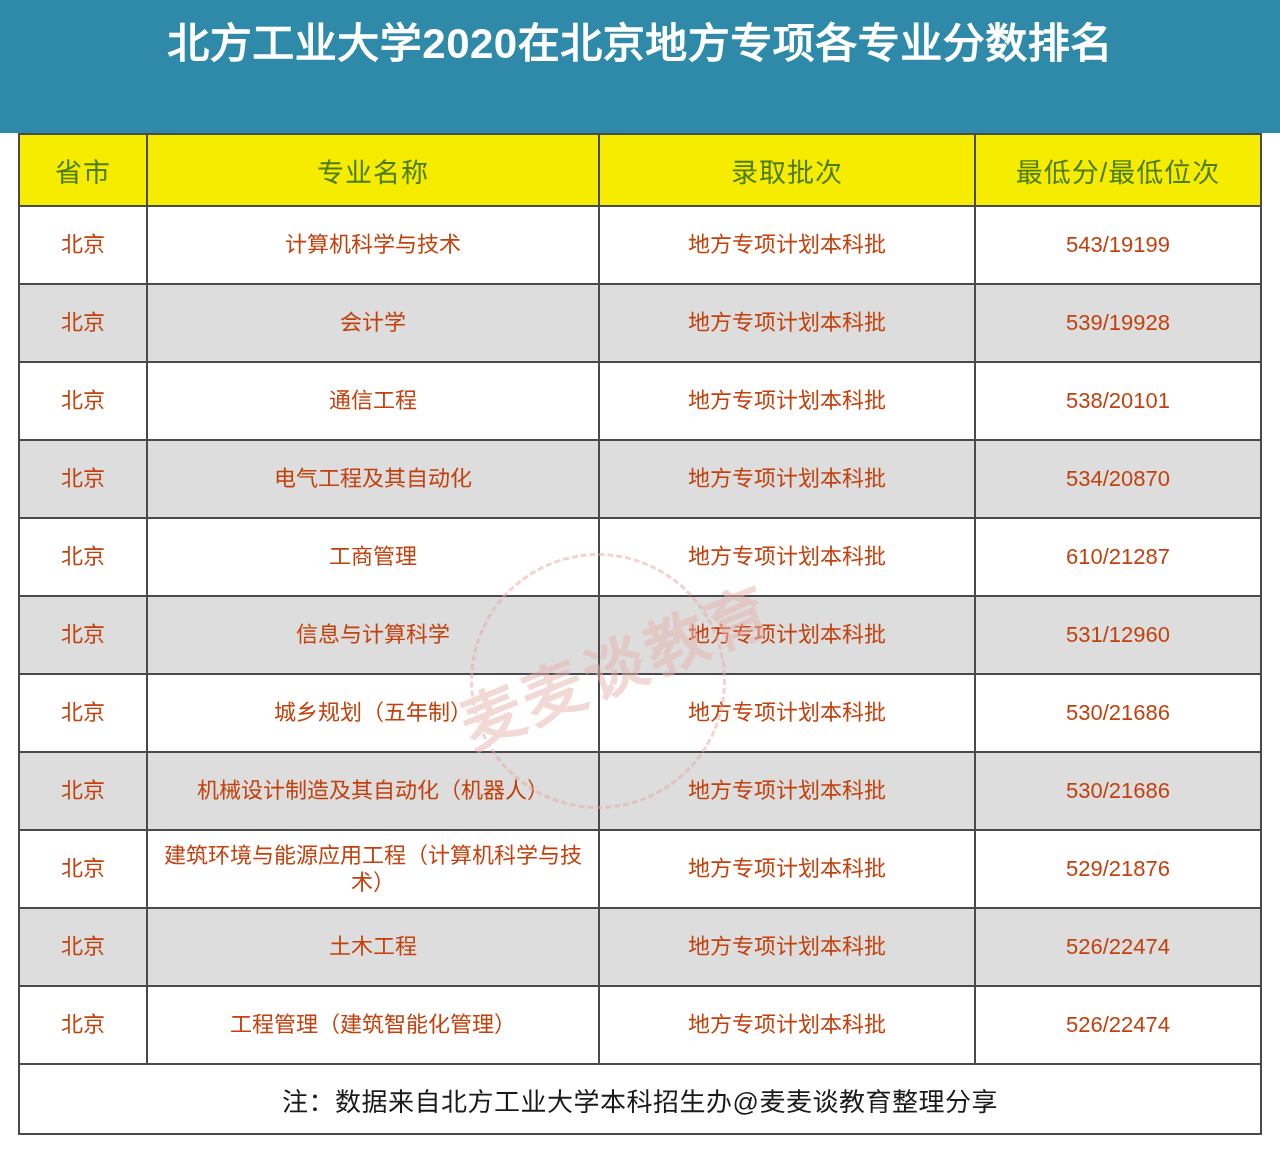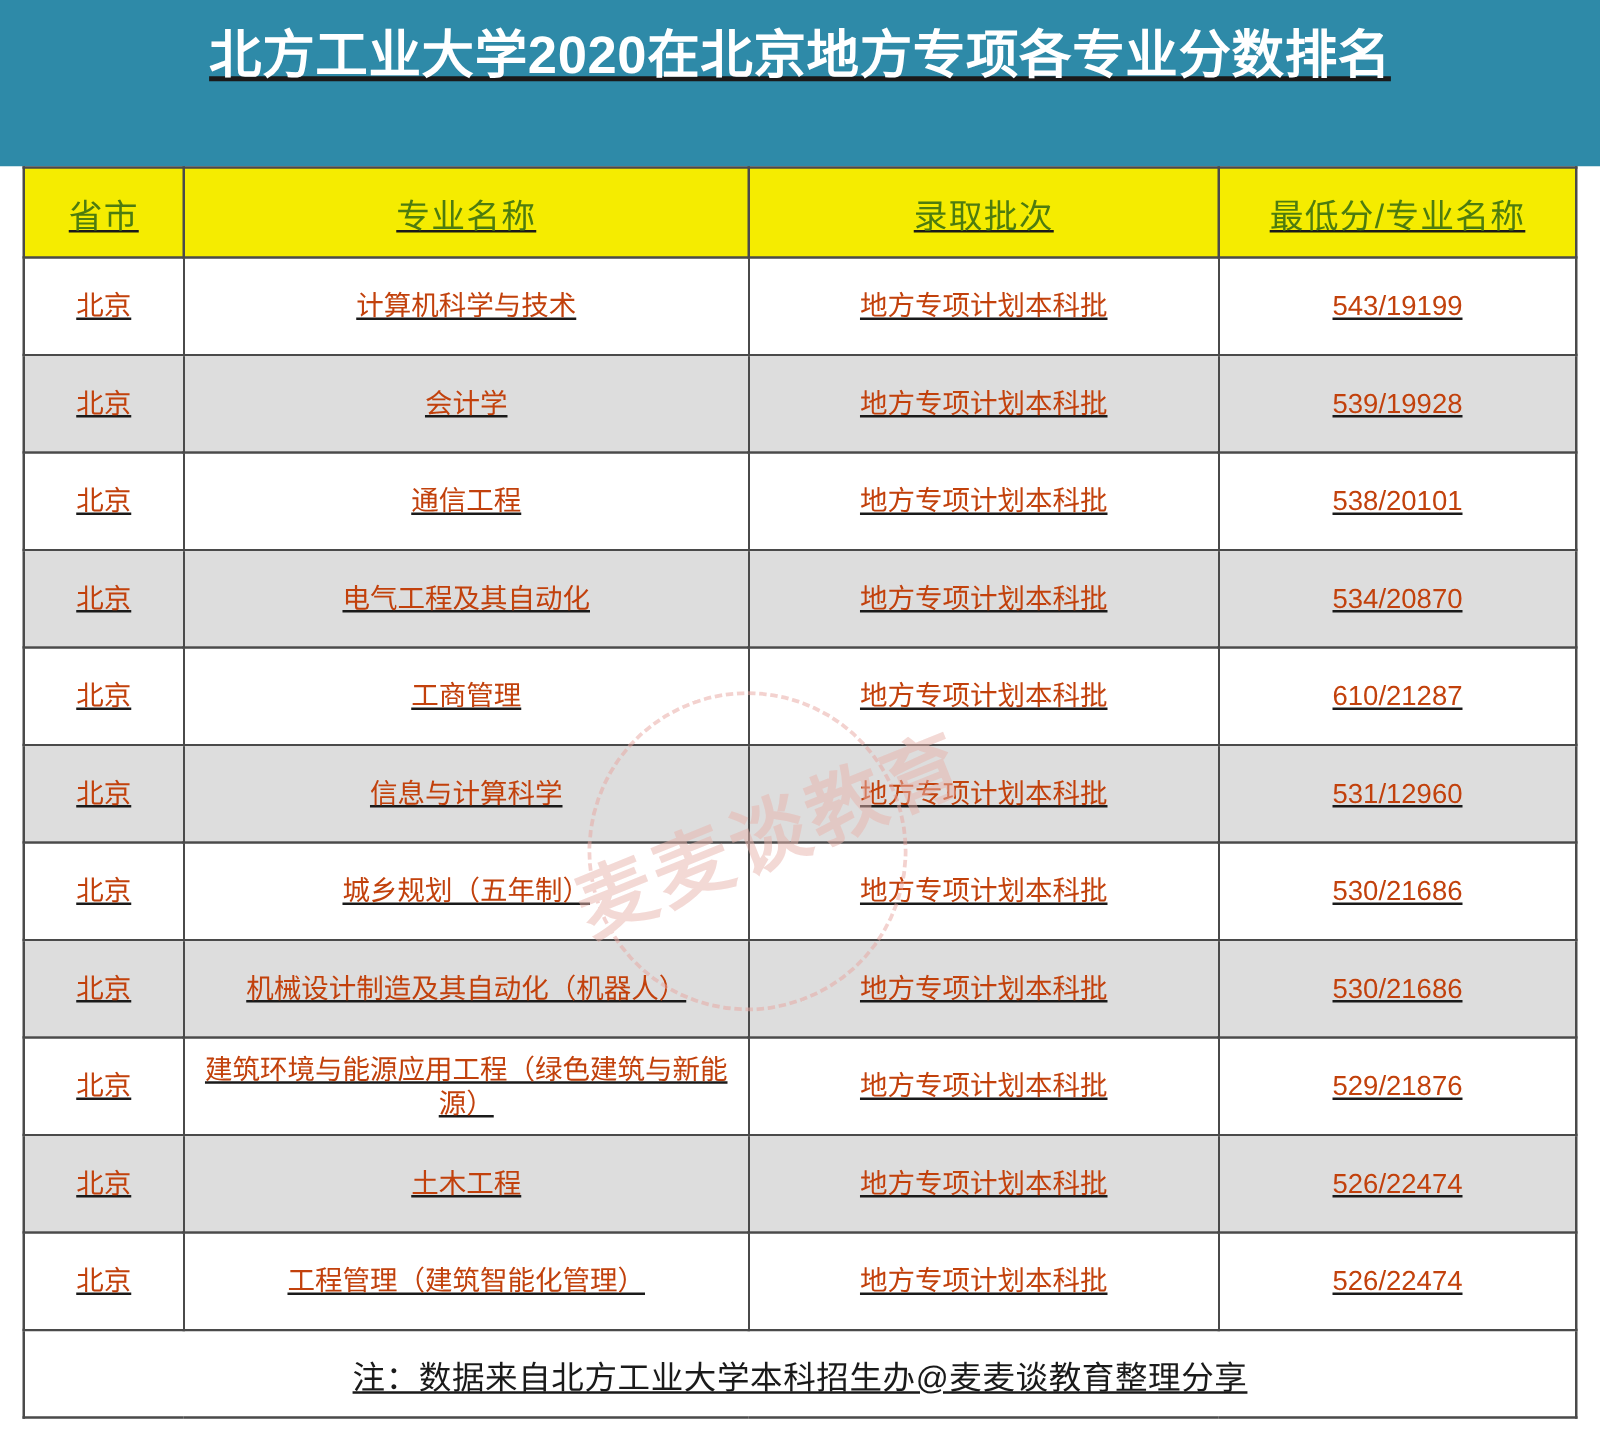--- a/index.html
+++ b/index.html
@@ -13,21 +13,20 @@
     font-family: "Liberation Sans", sans-serif;
     color: #1a1a1a;
     overflow: hidden;
   }
 
   .page {
     position: relative;
     width: 1280px;
     height: 1162px;
     box-sizing: border-box;
-    text-decoration: underline;
   }
 
   
   .header {
     position: relative;
     width: 1280px;
     height: 133px;
     background: #2e8aa8;
     color: #ffffff;
     display: flex;
@@ -157,21 +156,21 @@
         <col class="col-province">
         <col class="col-major">
         <col class="col-batch">
         <col class="col-score">
       </colgroup>
       <thead>
         <tr>
           <th>省市</th>
           <th>专业名称</th>
           <th>录取批次</th>
-          <th>最低分/专业名称</th>
+          <th>最低分/最低位次</th>
         </tr>
       </thead>
       <tbody>
         <tr class="row-odd">
           <td>北京</td>
           <td>计算机科学与技术</td>
           <td>地方专项计划本科批</td>
           <td>543/19199</td>
         </tr>
         <tr class="row-even">
@@ -211,21 +210,21 @@
           <td>530/21686</td>
         </tr>
         <tr class="row-even">
           <td>北京</td>
           <td>机械设计制造及其自动化（机器人）</td>
           <td>地方专项计划本科批</td>
           <td>530/21686</td>
         </tr>
         <tr class="row-odd">
           <td>北京</td>
-          <td>建筑环境与能源应用工程（绿色建筑与新能源）</td>
+          <td>建筑环境与能源应用工程（计算机科学与技术）</td>
           <td>地方专项计划本科批</td>
           <td>529/21876</td>
         </tr>
         <tr class="row-even">
           <td>北京</td>
           <td>土木工程</td>
           <td>地方专项计划本科批</td>
           <td>526/22474</td>
         </tr>
         <tr class="row-odd">

